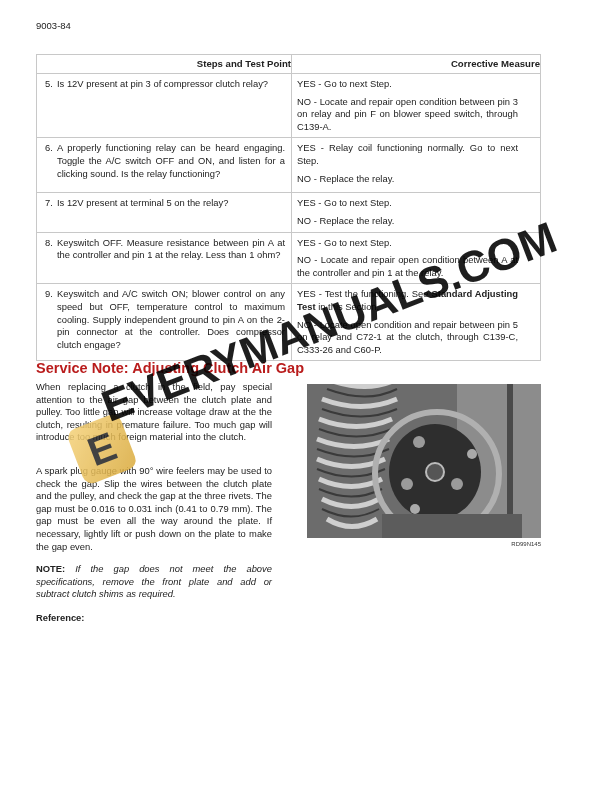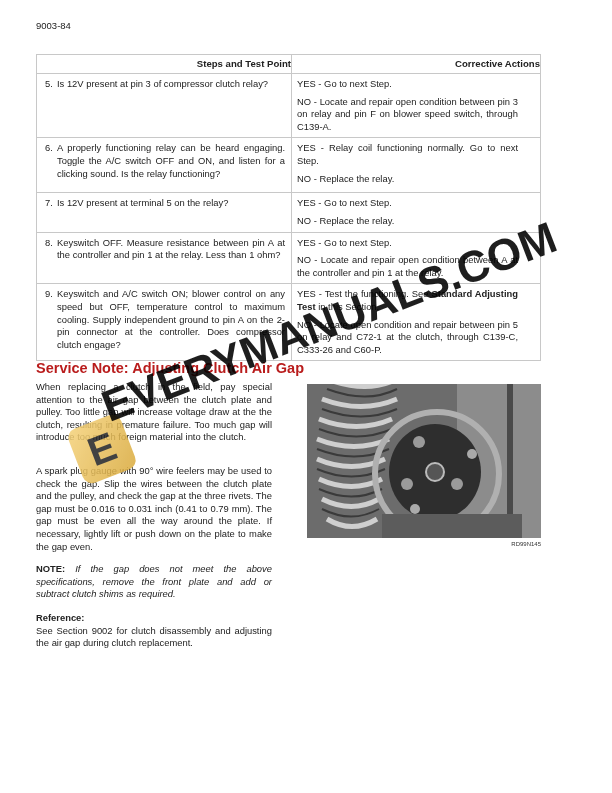--- a/index.html
+++ b/index.html
@@ -32,21 +32,21 @@
 </style>
 </head>
 <body>
 
 <div class="page-num">9003-84</div>
 
 <table class="trouble">
   <thead>
     <tr>
       <th>Steps and Test Point</th>
-      <th>Corrective Actions</th>
+      <th>Corrective Measure</th>
     </tr>
   </thead>
   <tbody>
     <tr style="height:58px">
       <td class="step">
           <div class="step-wrap">
         <span class="step-num">5.</span>
         <span class="step-text">Is 12V present at pin 3 of compressor clutch relay?</span>
           </div>
         </td>
@@ -104,21 +104,21 @@
         </td>
     </tr>
   </tbody>
 </table>
 
 <div class="section-title">Service Note: Adjusting Clutch Air Gap</div>
 
 <div class="para" style="top:381px">When replacing a clutch in the field, pay special attention to the air gap between the clutch plate and pulley. Too little gap will increase voltage draw at the the clutch, resulting in premature failure. Too much gap will introduce too much foreign material into the clutch.</div>
 <div class="para" style="top:465px">A spark plug gauge with 90° wire feelers may be used to check the gap. Slip the wires between the clutch plate and the pulley, and check the gap at the three rivets. The gap must be 0.016 to 0.031 inch (0.41 to 0.79 mm). The gap must be even all the way around the plate. If necessary, lightly lift or push down on the plate to make the gap even.</div>
 <div class="para" style="top:563px"><b>NOTE:</b><i> If the gap does not meet the above specifications, remove the front plate and add or subtract clutch shims as required.</i></div>
-<div class="para" style="top:612px"><b>Reference:</b><br><span>See Section 9002 for clutch disassembly and adjusting the air gap during clutch replacement.</span></div>
+<div class="para" style="top:612px"><b>Reference:</b><br></div>
 
 <div class="photo">
   <svg width="234" height="154" viewBox="0 0 234 154">
     <rect width="234" height="154" fill="#6c6c6c"></rect>
     <rect x="150" y="0" width="84" height="154" fill="#8c8c8c"></rect>
     <rect x="200" y="0" width="6" height="154" fill="#4a4a4a"></rect>
     <g fill="none" stroke="#cfcfcf" stroke-width="5">
       <path d="M20 -5 Q60 10 90 -5"></path>
         <path d="M15 15 Q55 30 90 15"></path>
         <path d="M12 35 Q50 50 85 35"></path>

